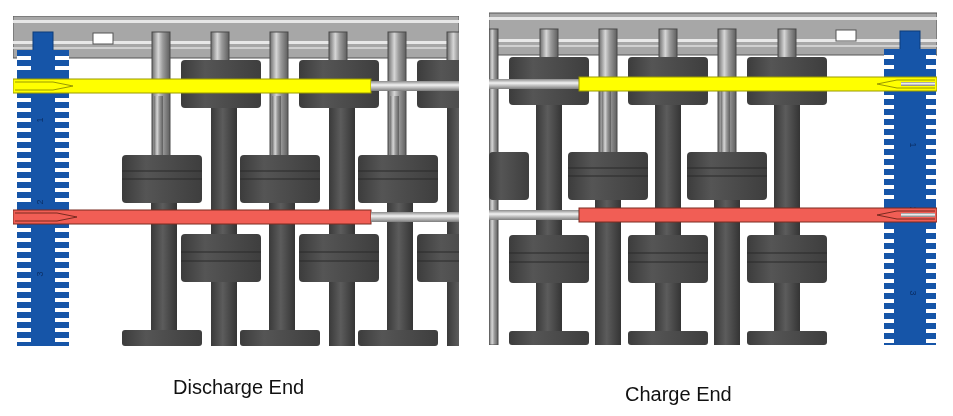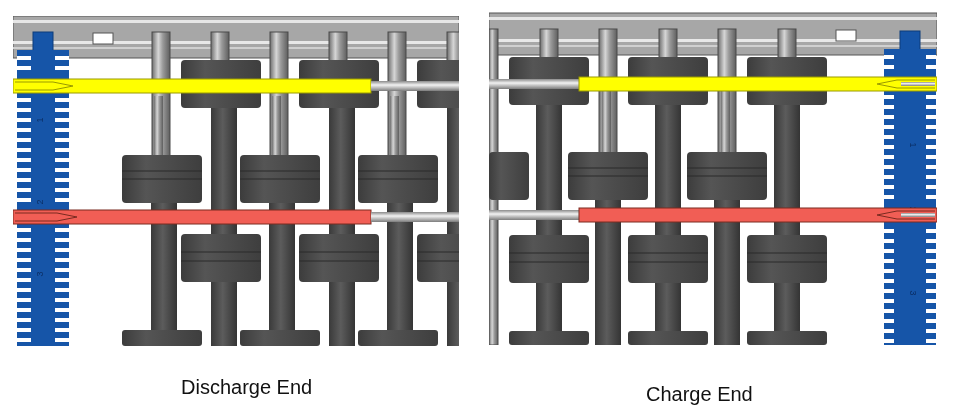--- a/index.html
+++ b/index.html
@@ -1,22 +1,22 @@
 <!DOCTYPE html>
 <html><head>
   <meta charset="utf-8">
   <style>
     html, body { margin: 0; padding: 0; background: #ffffff; }
     body { width: 953px; height: 416px; position: relative; overflow: hidden; font-family: "Liberation Sans", sans-serif; }
     .panel { position: absolute; overflow: hidden; background: #ffffff; }
     #panel-left { left: 13px; top: 16px; width: 446px; height: 330px; }
     #panel-right { left: 489px; top: 11px; width: 448px; height: 334px; }
-    .caption { position: absolute; font-size: 20px; color: #111111; white-space: nowrap; margin-left: 8px; }
+    .caption { position: absolute; font-size: 20px; color: #111111; white-space: nowrap; }
     #caption-left { left: 173px; top: 376px; }
-    #caption-right { left: 638px; top: 383px; }
+    #caption-right { left: 625px; top: 383px; }
     svg { display: block; }
   </style>
 </head>
 <body>
 
 <div id="panel-left" class="panel">
   <svg width="446" height="330" viewBox="0 0 446 330">
     <defs>
       <linearGradient id="postG" x1="0" x2="1">
         <stop offset="0" stop-color="#6e6e6e"></stop>

